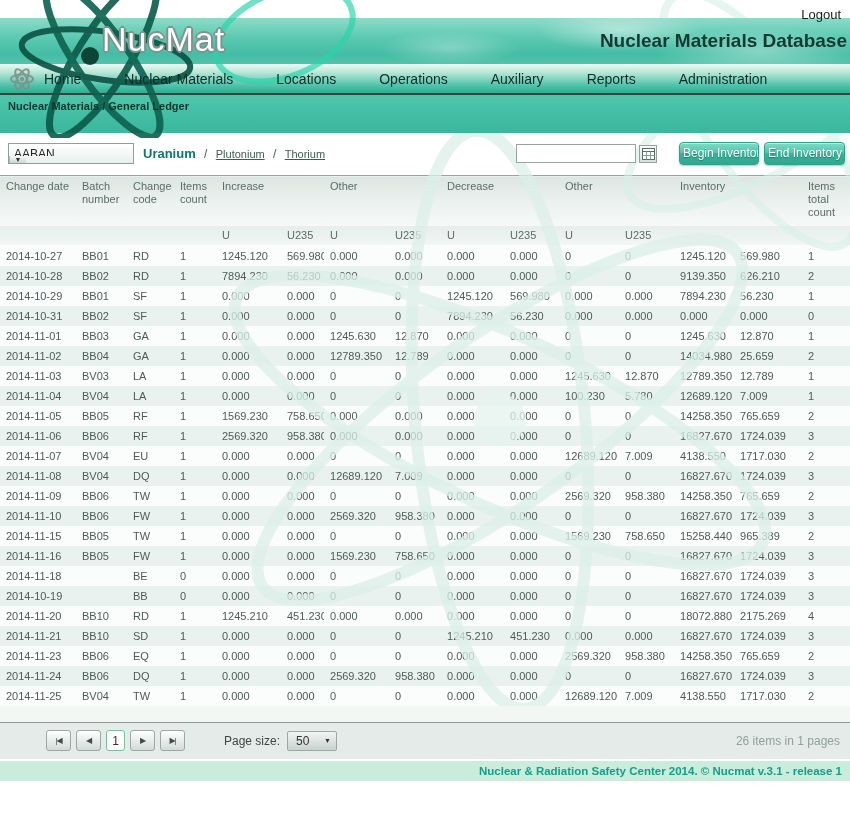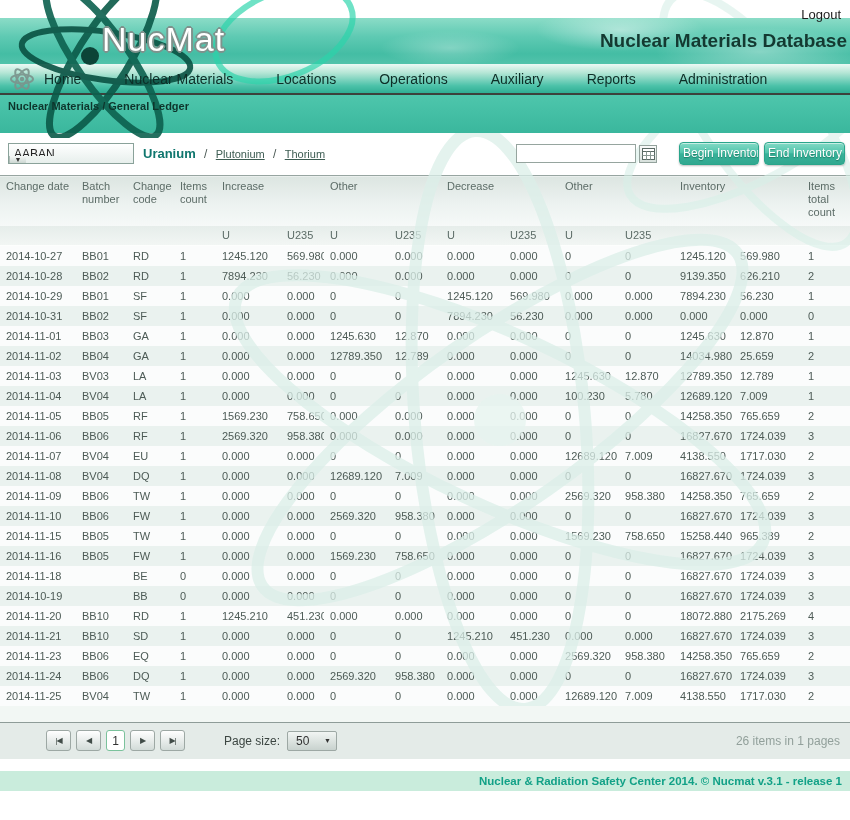--- a/index.html
+++ b/index.html
@@ -75,21 +75,21 @@
     background:linear-gradient(#ffffff,#d2dbd8); color:#414c48; font-size:8px;
     display:flex; align-items:center; justify-content:center; cursor:pointer; letter-spacing:-1px; }
   .pg-current { width:19px; background:#fff; border:1px solid #7bc29c; font-size:12px; letter-spacing:0; color:#333; }
   .pg-label { margin-left:34px; font-size:12px; color:#3d4743; }
   .pg-select { width:50px; height:20px; margin-left:7px; border:1px solid #9dA8a4; border-radius:2px;
     background:linear-gradient(#f1f5f3,#c8d2ce); display:flex; align-items:center; font-size:12px; color:#333;
     padding-left:8px; cursor:pointer; }
   .pg-select .arr { margin-left:auto; padding-right:5px; font-size:7px; color:#333; }
   .pg-info { margin-left:auto; padding-right:10px; font-size:12px; color:#92a09b; }
 
-  .footer { margin-top:12px; height:20px; background:#c9ecdc; text-align:right; padding-right:8px;
+  .footer { margin-top:2px; height:20px; background:#c9ecdc; text-align:right; padding-right:8px;
     font-size:11.5px; font-weight:bold; color:#12a187; line-height:20px; position:relative; z-index:2; }
 </style>
 </head>
 <body>
 
 <div class="page">
 
   <svg class="watermark" width="850" height="820" viewBox="0 0 850 820">
     <g transform="translate(500,420)" stroke="#dcefe9" stroke-width="12" fill="none" opacity="0.75">
       <ellipse rx="290" ry="85" transform="rotate(25)"></ellipse>

